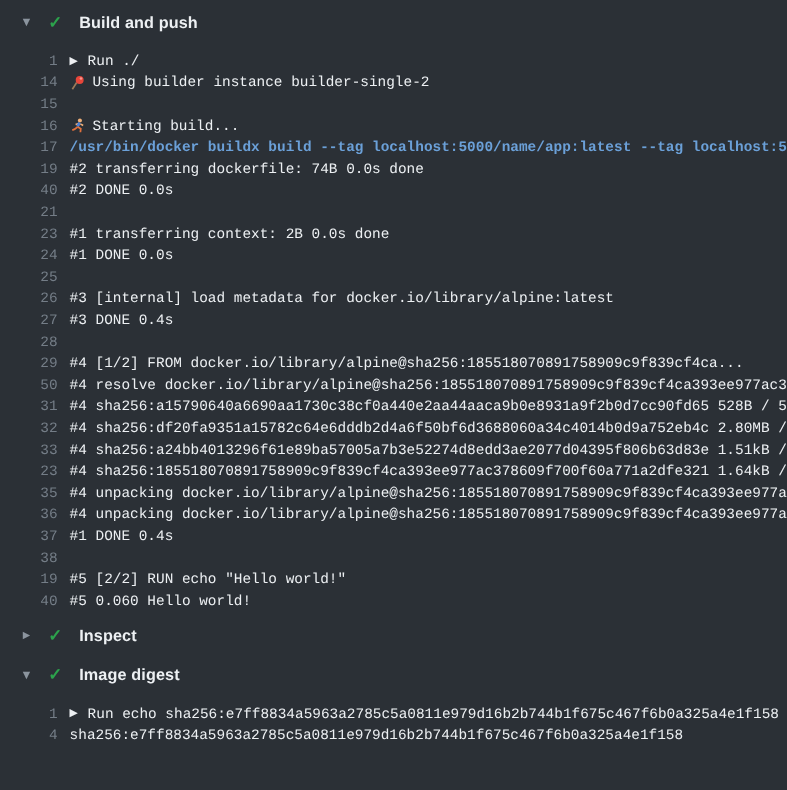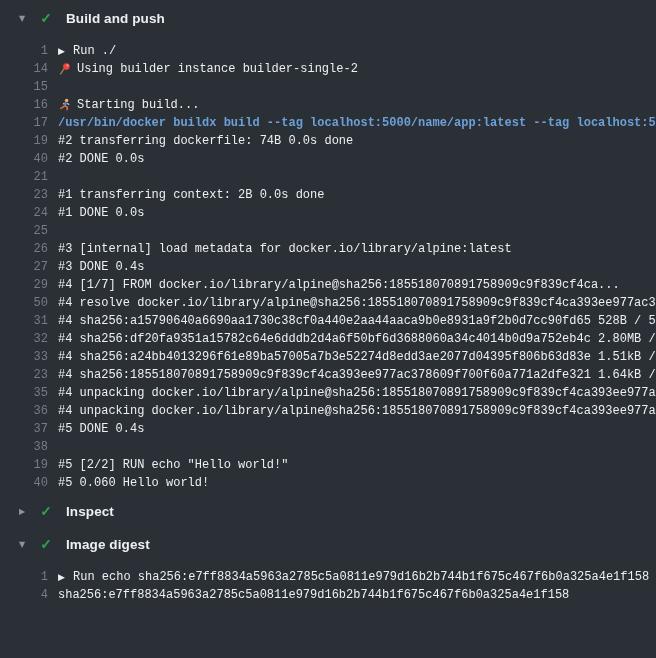--- a/index.html
+++ b/index.html
@@ -192,24 +192,30 @@
     
     <span class="line-text">#3 [internal] load metadata for docker.io/library/alpine:latest</span>
   </div>
         <div class="log-line">
     <span class="line-num">27</span>
     <span class="gutter-gap"></span>
     
     <span class="line-text">#3 DONE 0.4s</span>
   </div>
         <div class="log-line">
+    <span class="line-num">28</span>
+    <span class="gutter-gap"></span>
+    
+    <span class="line-text"></span>
+  </div>
+        <div class="log-line">
     <span class="line-num">29</span>
     <span class="gutter-gap"></span>
     
-    <span class="line-text">#4 [1/7] FROM docker.io/library/alpine@sha256:185518070891758909c9f839cf4ca...</span>
+    <span class="line-text">#4 [1/2] FROM docker.io/library/alpine@sha256:185518070891758909c9f839cf4ca...</span>
   </div>
         <div class="log-line">
     <span class="line-num">50</span>
     <span class="gutter-gap"></span>
     
     <span class="line-text">#4 resolve docker.io/library/alpine@sha256:185518070891758909c9f839cf4ca393ee977ac37</span>
   </div>
         <div class="log-line">
     <span class="line-num">31</span>
     <span class="gutter-gap"></span>
@@ -243,21 +249,21 @@
         <div class="log-line">
     <span class="line-num">36</span>
     <span class="gutter-gap"></span>
     
     <span class="line-text">#4 unpacking docker.io/library/alpine@sha256:185518070891758909c9f839cf4ca393ee977ac</span>
   </div>
         <div class="log-line">
     <span class="line-num">37</span>
     <span class="gutter-gap"></span>
     
-    <span class="line-text">#5 DONE 0.4s</span>
+    <span class="line-text">#1 DONE 0.4s</span>
   </div>
         <div class="log-line">
     <span class="line-num">38</span>
     <span class="gutter-gap"></span>
     
     <span class="line-text"></span>
   </div>
         <div class="log-line">
     <span class="line-num">19</span>
     <span class="gutter-gap"></span>

